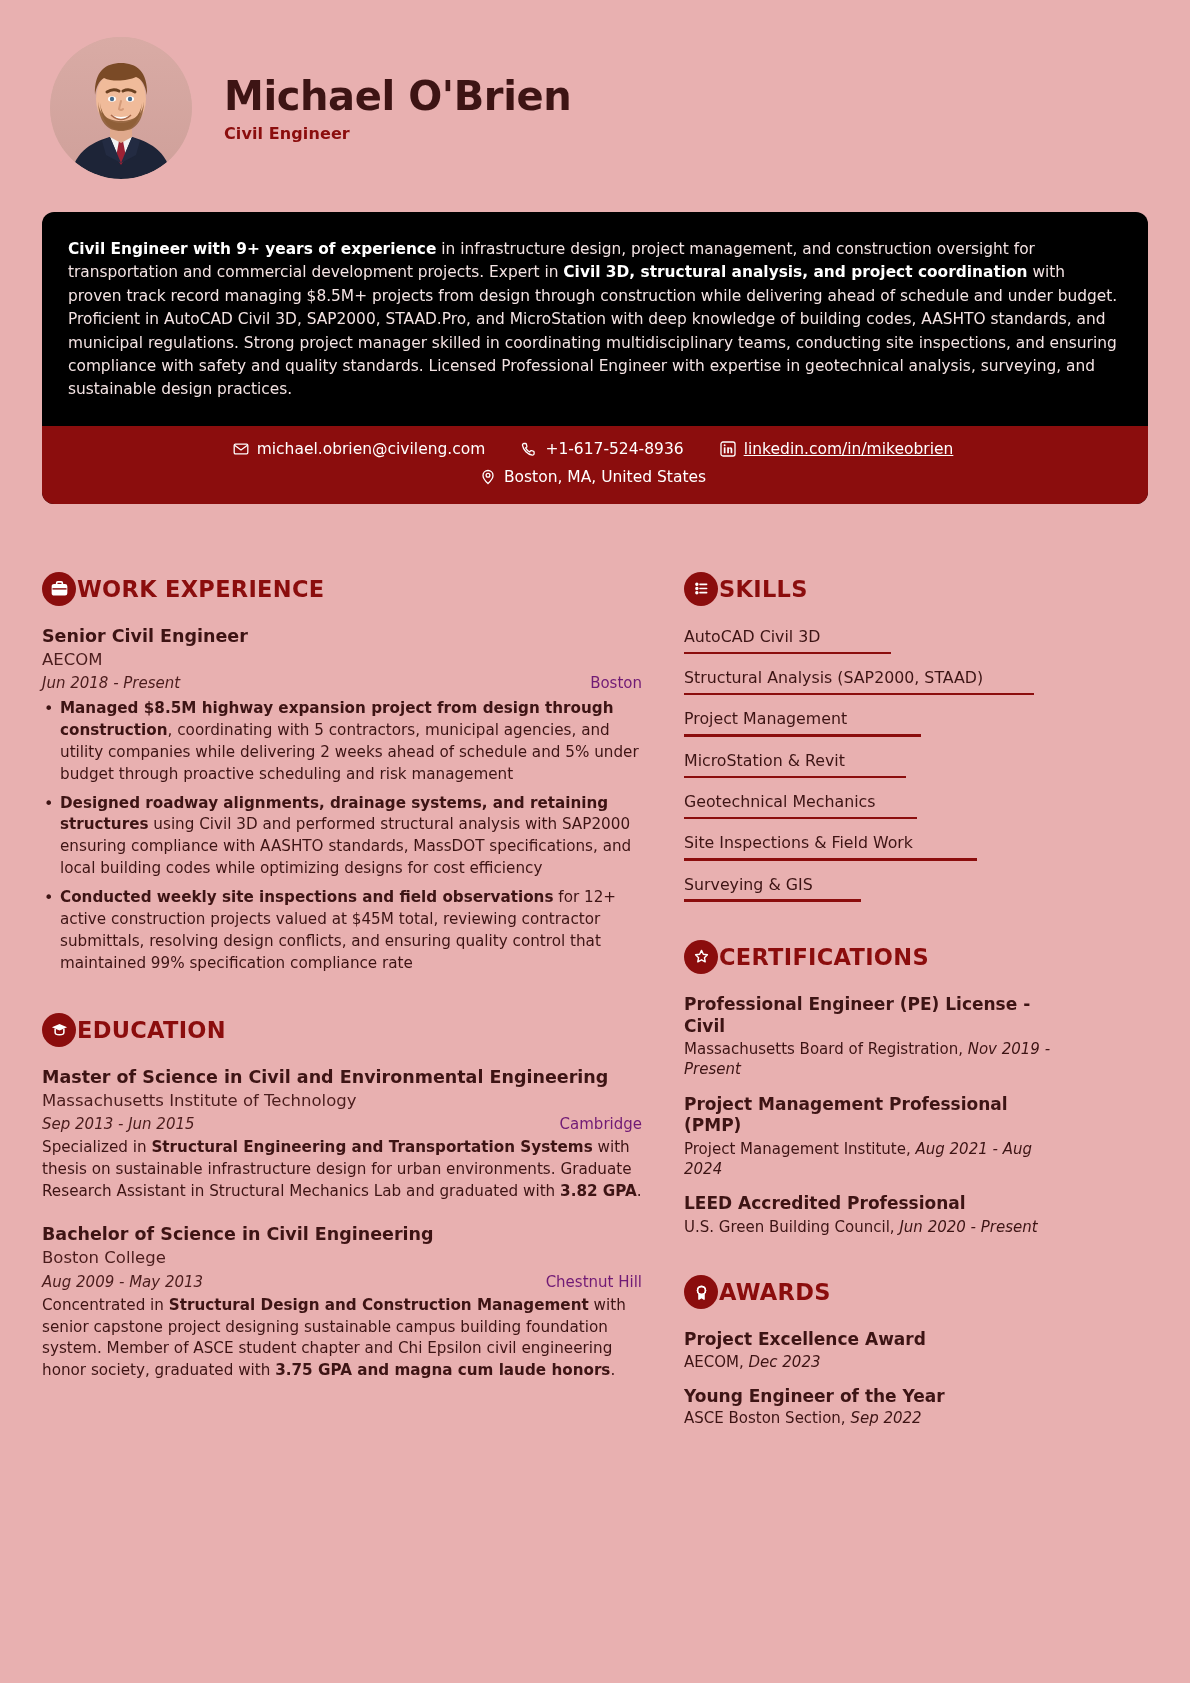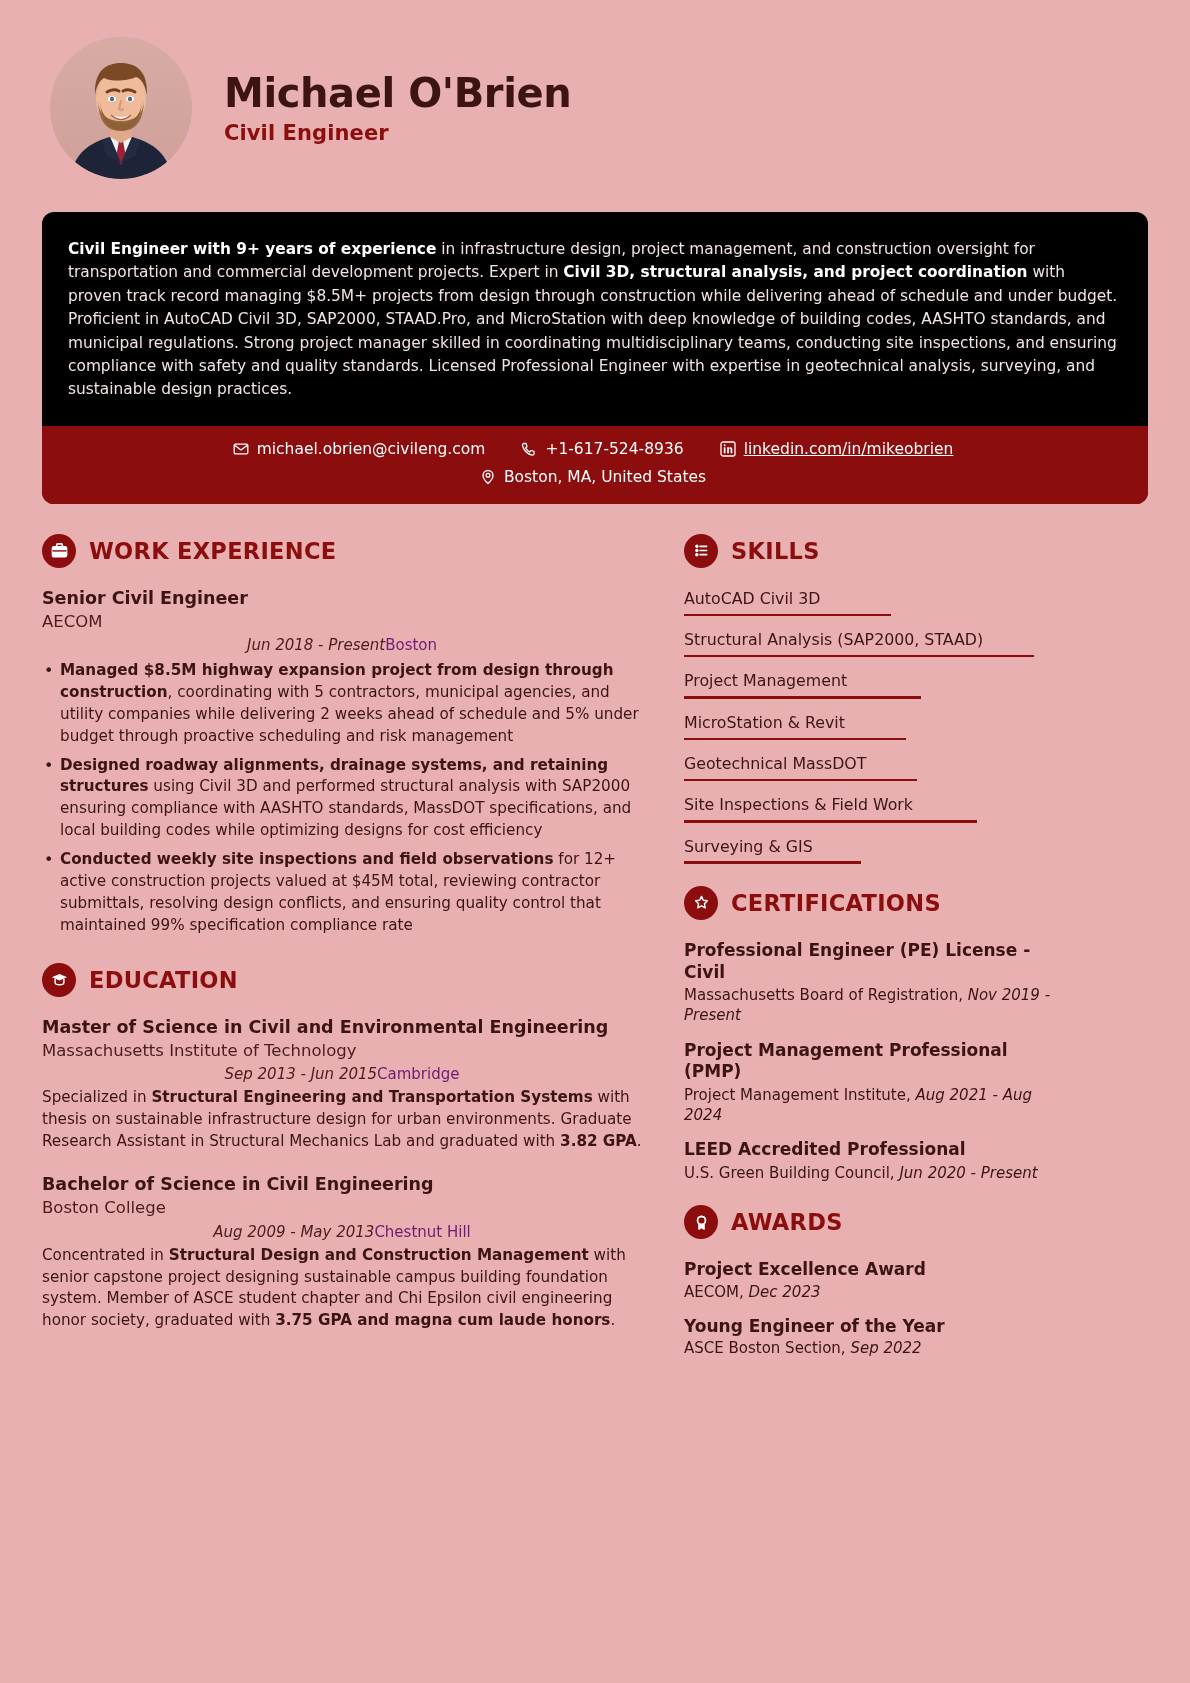--- a/index.html
+++ b/index.html
@@ -22,21 +22,21 @@
     overflow: hidden; flex: 0 0 142px;
     background: #d7a9a3; position: relative;
   }
   .avatar svg { display: block; width: 100%; height: 100%; }
   .name-block { padding-left: 6px; }
   .name {
     font-size: 40px; font-weight: bold; color: #3d1414;
     letter-spacing: -0.4px; line-height: 1.1;
   }
   .job-title {
-    font-size: 21px; font-weight: bold; color: #8b0d0d;
+    font-size: 16px; font-weight: bold; color: #8b0d0d;
     margin-top: 6px; letter-spacing: 0.1px;
   }
 
   
   .summary-card {
     margin-top: 24px; border-radius: 12px; overflow: hidden;
     background: #000000;
   }
   .summary-text {
     padding: 26px 26px 24px 26px;
@@ -55,38 +55,38 @@
   .contact-item .ic { display: inline-flex; width: 16px; height: 16px; }
   .contact-item .ic svg { width: 16px; height: 16px; display: block; }
   .contact-item.link span { text-decoration: underline; }
 
   
   .columns { display: flex; gap: 42px; margin-top: 30px; }
   .col-left { width: 600px; flex: 0 0 600px; }
   .col-right { width: 376px; flex: 0 0 376px; padding-top: 0; }
 
   
-  .section-head { display: flex; align-items: center; gap: 13px; margin-bottom: 20px; }
+  .section-head { display: flex; align-items: center; gap: 1px; margin-bottom: 20px; margin-top: 38px; }
   .section-icon {
     width: 34px; height: 34px; border-radius: 50%;
     background: #8b0d0d; display: flex; align-items: center; justify-content: center;
     flex: 0 0 34px;
   }
   .section-icon svg { width: 19px; height: 19px; display: block; }
   .section-title {
     font-size: 22.5px; font-weight: bold; color: #8b0d0d;
     letter-spacing: 0.3px;
   }
 
   
   .entry { margin-bottom: 22px; }
   .entry-title { font-size: 17.5px; font-weight: bold; color: #3d1414; line-height: 1.25; }
   .entry-org { font-size: 16.5px; color: #4a1c1c; line-height: 1.35; margin-top: 1px; }
   .entry-meta {
-    display: flex; justify-content: center; align-items: baseline;
+    display: flex; justify-content: space-between; align-items: baseline;
     font-size: 15px; font-style: italic; color: #4a1c1c; margin-top: 3px;
   }
   .entry-loc { font-style: normal; font-size: 15px; color: #701a75; }
 
   ul.bullets { list-style: none; margin-top: 6px; }
   ul.bullets li {
     position: relative; padding-left: 18px; margin-bottom: 7px;
     font-size: 15.2px; line-height: 1.44; color: #3d1414;
   }
   ul.bullets li::before {
@@ -319,21 +319,21 @@
             </div>
             <div class="skill">
               <div class="skill-label">Project Management</div>
               <div class="skill-bar" style="width: 63%;"></div>
             </div>
             <div class="skill">
               <div class="skill-label">MicroStation &amp; Revit</div>
               <div class="skill-bar" style="width: 59%;"></div>
             </div>
             <div class="skill">
-              <div class="skill-label">Geotechnical MassDOT</div>
+              <div class="skill-label">Geotechnical Mechanics</div>
               <div class="skill-bar" style="width: 62%;"></div>
             </div>
             <div class="skill">
               <div class="skill-label">Site Inspections &amp; Field Work</div>
               <div class="skill-bar" style="width: 78%;"></div>
             </div>
             <div class="skill">
               <div class="skill-label">Surveying &amp; GIS</div>
               <div class="skill-bar" style="width: 47%;"></div>
             </div>

